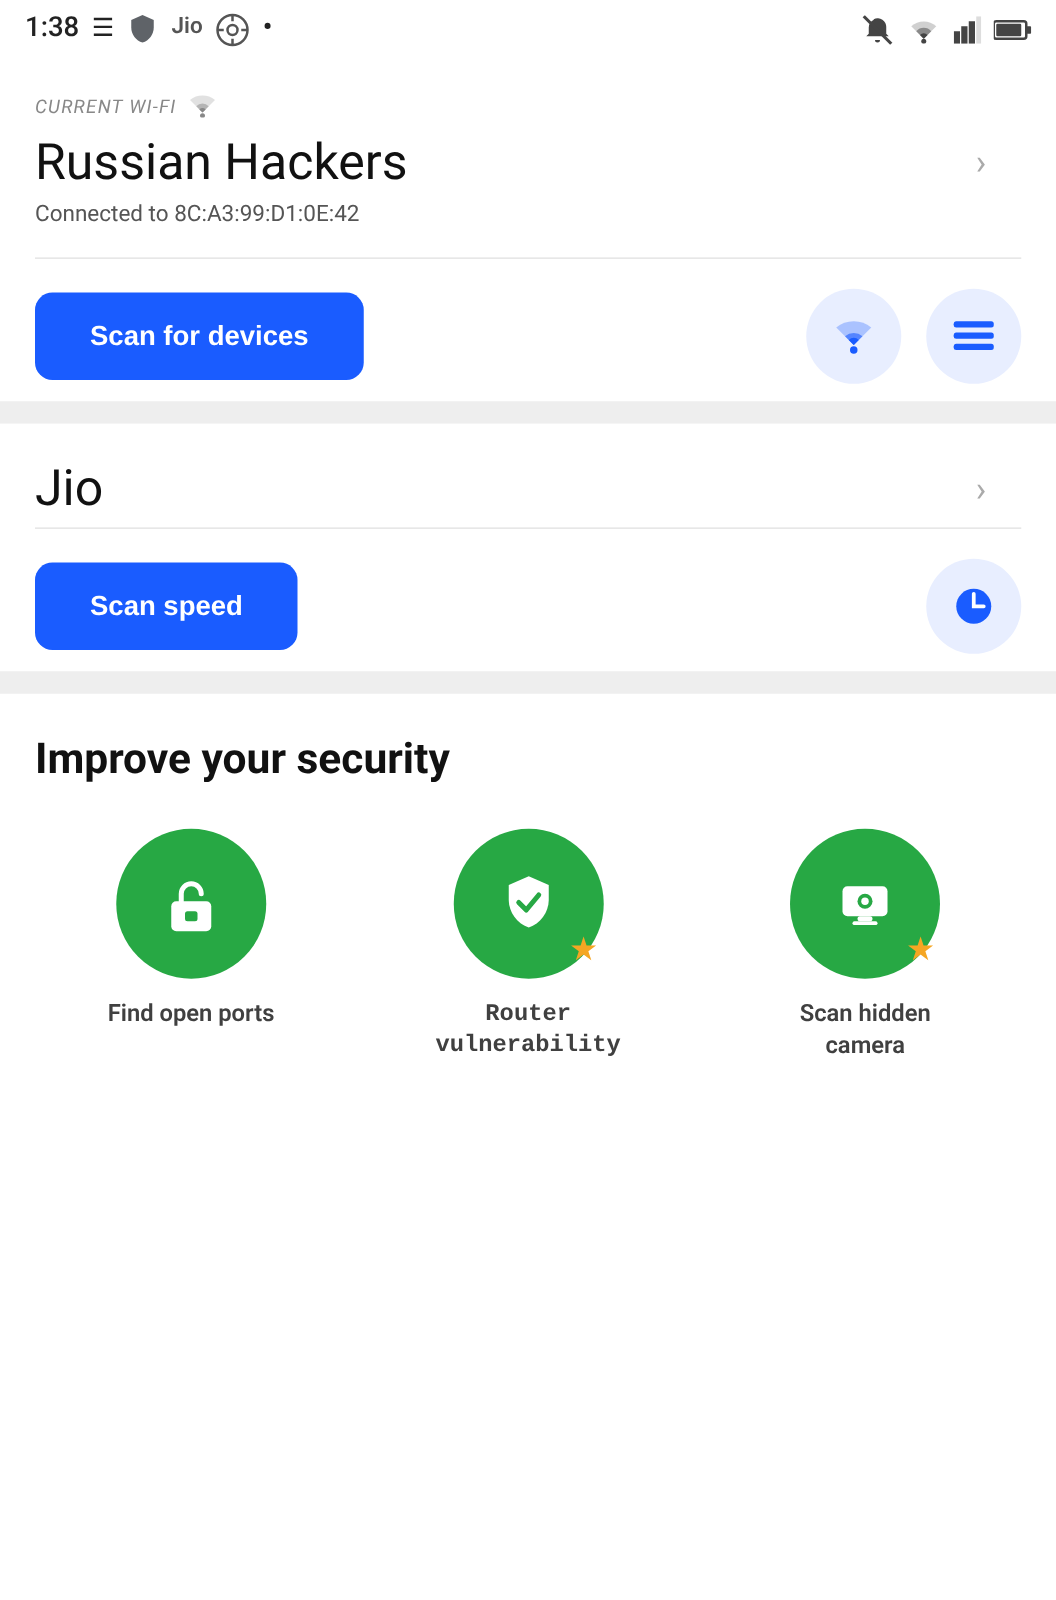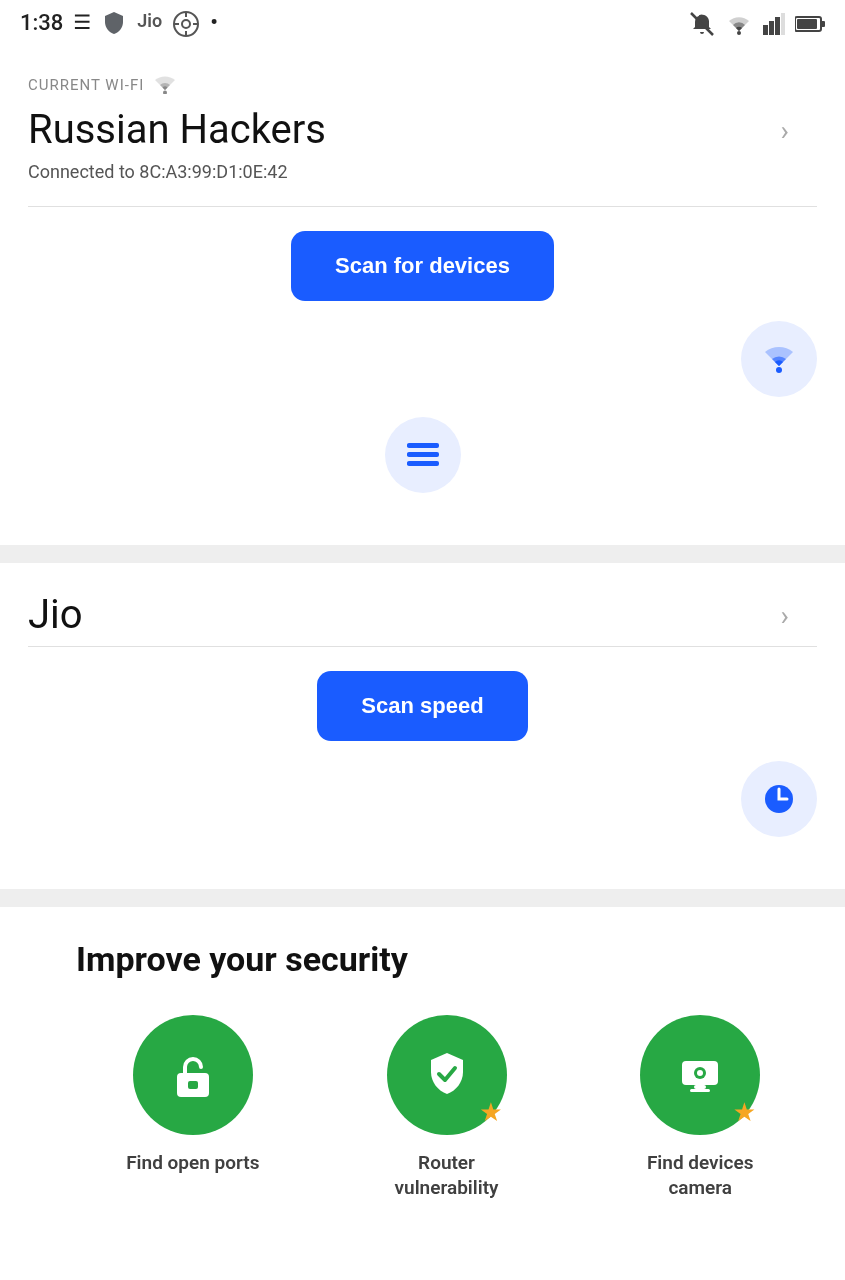--- a/index.html
+++ b/index.html
@@ -43,20 +43,21 @@
 
     .section-label {
       font-size: 15px;
       color: #888;
       text-transform: uppercase;
       letter-spacing: 1px;
       display: flex;
       align-items: flex-end;
       gap: 10px;
       margin-bottom: 12px;
+      font-style: italic;
     }
 
     .network-name {
       font-size: 40px;
       font-weight: 400;
       color: #111;
       margin-bottom: 8px;
     }
 
     .network-detail {
@@ -68,22 +69,21 @@
     .divider {
       height: 1px;
       background: #e0e0e0;
       margin: 0 0 24px 0;
     }
 
     .section-actions {
       display: flex;
       align-items: center;
       gap: 20px;
-      padding-bottom: 52px;
-      flex-direction: column;
+      padding-bottom: 14px;
     }
 
     .btn-primary {
       background: #1a5cff;
       color: #fff;
       border: none;
       border-radius: 14px;
       padding: 22px 44px;
       font-size: 22px;
       font-weight: 600;
@@ -118,21 +118,20 @@
 
     
     .grey-divider {
       height: 18px;
       background: #eeeeee;
     }
 
     
     .security-section {
       padding: 32px 28px 28px 28px;
-      margin-left: 48px;
     }
 
     .security-title {
       font-size: 34px;
       font-weight: 700;
       color: #111;
       margin-bottom: 36px;
     }
 
     .security-items {
@@ -320,37 +319,37 @@
     <div class="security-item">
       <div class="security-icon-wrap">
         <span>
           <svg width="56" height="56" viewBox="0 0 56 56" fill="none">
             <path d="M28 6L12 13v12c0 10 7 19 16 22 9-3 16-12 16-22V13L28 6z" fill="white"></path>
             <polyline points="20,27 26,33 36,21" stroke="#27a844" stroke-width="4" stroke-linecap="round" stroke-linejoin="round"></polyline>
           </svg>
         </span>
         <span class="star-badge">★</span>
       </div>
-      <span class="security-label" style="white-space: pre-line;">Router
+      <span class="security-label" style="white-space: pre-line; font-family: Liberation Mono, monospace;">Router
 vulnerability</span>
     </div>
 
     <div class="security-item">
       <div class="security-icon-wrap">
         <span>
           <svg width="56" height="56" viewBox="0 0 56 56" fill="none">
 
             <rect x="10" y="14" width="36" height="24" rx="4" fill="white"></rect>
             <circle cx="28" cy="26" r="6" fill="#27a844"></circle>
             <circle cx="28" cy="26" r="3" fill="white"></circle>
 
             <rect x="22" y="38" width="12" height="4" rx="2" fill="white"></rect>
             <rect x="18" y="42" width="20" height="3" rx="1.5" fill="white"></rect>
           </svg>
         </span>
         <span class="star-badge">★</span>
       </div>
-      <span class="security-label" style="white-space: pre-line;">Find devices
+      <span class="security-label" style="white-space: pre-line;">Scan hidden
 camera</span>
     </div>
 
   </div>
 </div>
 
 </body></html>

